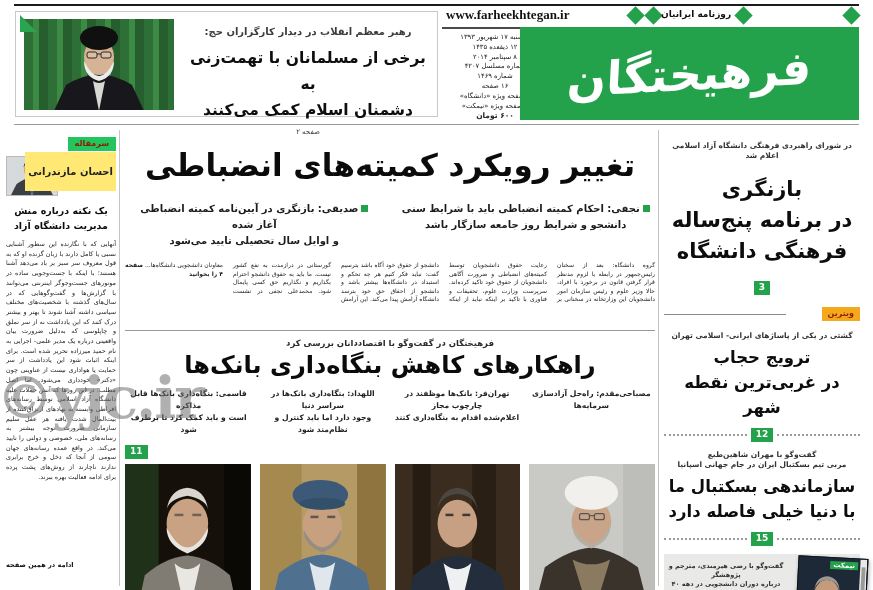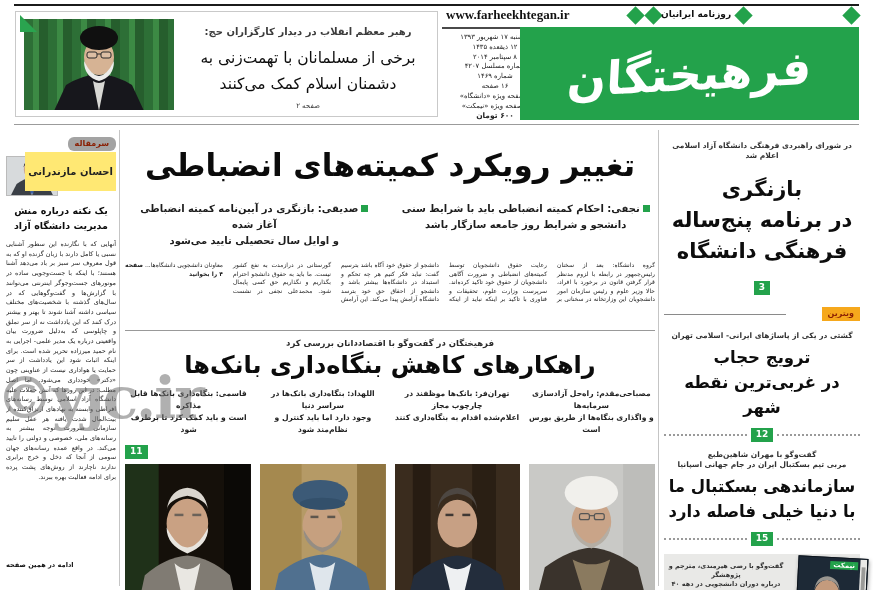--- a/index.html
+++ b/index.html
@@ -11,42 +11,42 @@
 
   
   .top-rule { left:14px; top:4px; width:845px; height:2px; background:#1b1b1b; }
   .leader-box { left:15px; top:11px; width:423px; height:106px; border:1px solid #c9c9c9; background:#fff; }
   .leader-photo { position:absolute; left:8px; top:7px; width:150px; height:91px; overflow:hidden;
     background:repeating-linear-gradient(90deg,#2d6f36 0 9px,#3c8a44 9px 15px,#265e2d 15px 24px); }
   .corner-tri { position:absolute; left:4px; top:3px; width:0; height:0;
     border-bottom:17px solid #2aa44f; border-right:17px solid transparent; z-index:3; }
   .leader-text { position:absolute; left:168px; top:6px; width:248px; height:96px; text-align:center; direction:rtl; }
   .leader-kicker { font-size:10px; font-weight:bold; color:#3c3c3c; margin-top:8px; }
-  .leader-headline { font-size:15.5px; font-weight:normal; color:#0e0e0e; line-height:26px; margin-top:8px; }
+  .leader-headline { font-size:15.5px; font-weight:bold; color:#0e0e0e; line-height:26px; margin-top:8px; }
   .leader-pageref { font-size:7px; color:#333; margin-top:5px; }
 
   .dates-block { left:442px; top:27px; width:106px; direction:rtl; text-align:center;
     border-top:2px solid #4a4a4a; padding-top:4px; font-size:6.8px; color:#222; }
   .dates-block div { line-height:9.8px; }
   .dates-block .price { font-weight:bold; font-size:7.5px; }
 
   .masthead-box { left:520px; top:27px; width:339px; height:93px; background:#23a24b;
     display:flex; align-items:center; justify-content:center; overflow:hidden; }
   .masthead-word { color:#fff; font-size:46px; font-weight:bold; direction:rtl;
     transform:rotate(-3deg) skewX(-6deg); letter-spacing:1px; }
   .diamond { position:absolute; top:9px; width:13px; height:13px; background:#23a24b; transform:rotate(45deg); }
   .url-text { left:446px; top:7px; font-family:"Liberation Serif", serif; font-weight:bold; font-size:13px; color:#111; }
   .tagline { left:661px; top:9px; font-size:9px; font-weight:bold; color:#111; direction:rtl; }
   .header-rule { left:14px; top:124px; width:845px; height:1px; background:#9b9b9b; }
 
   .vrule { top:130px; width:1px; height:456px; background:#c5c5c5; }
 
   
   #editorial { left:6px; top:131px; width:110px; direction:rtl; }
-  .ed-label { display:inline-block; background:#a3a3a3; color:#8a1f04; font-size:8px; font-weight:bold; padding:2px 7px 3px;border-radius:6px; }
+  .ed-label { display:inline-block; background:#22c55e; color:#8a1f04; font-size:8px; font-weight:bold; padding:2px 7px 3px; }
   .ed-author-row { position:relative; margin-top:5px; height:40px; }
   .ed-photo { position:absolute; left:0; top:0; width:52px; height:40px; overflow:hidden; border:1px solid #bbb; }
   .ed-star { position:absolute; right:14px; top:3px; color:#f0a500; font-size:8px; }
   .ed-author { position:absolute; right:0; bottom:5px; background:#ffe873; font-size:10px; font-weight:bold; padding:14px 3px; color:#222; }
   .ed-title { text-align:center; font-size:9.5px; font-weight:bold; line-height:15px; margin-top:7px; color:#0d0d0d; }
   .ed-body { margin-top:7px; font-size:6.4px; line-height:9.7px; text-align:justify; color:#222; height:318px; overflow:hidden; }
   .ed-cont { font-size:6.6px; font-weight:bold; margin-top:3px; text-align:left; color:#111; }
 
   
   #center { left:125px; top:131px; width:530px; }
@@ -188,21 +188,20 @@
     <span>گروه دانشگاه: بعد از سخنان رئیس‌جمهور در رابطه با لزوم مدنظر قرار گرفتن قانون در برخورد با افراد، حالا وزیر علوم و رئیس سازمان امور دانشجویان این وزارتخانه در سخنانی بر رعایت حقوق دانشجویان توسط کمیته‌های انضباطی و ضرورت آگاهی دانشجویان از حقوق خود تاکید کرده‌اند. سرپرست وزارت علوم، تحقیقات و فناوری با تاکید بر اینکه نباید از اینکه دانشجو از حقوق خود آگاه باشد بترسیم گفت: نباید فکر کنیم هر چه تحکم و استبداد در دانشگاه‌ها بیشتر باشد و دانشجو از احقاق حق خود بترسد دانشگاه آرامش پیدا می‌کند. این آرامش گورستانی در درازمدت به نفع کشور نیست. ما باید به حقوق دانشجو احترام بگذاریم و نگذاریم حق کسی پایمال شود. محمدعلی نجفی در نشست معاونان دانشجویی دانشگاه‌ها... </span>
     <span class="lead-pageref">صفحه ۴ را بخوانید</span>
   </div>
   <div class="center-rule"></div>
 
   <div class="bank-kicker">فرهیختگان در گفت‌وگو با اقتصاددانان بررسی کرد</div>
   <div class="bank-headline">راهکارهای کاهش بنگاه‌داری بانک‌ها</div>
   <div class="quotes">
     <div class="quote">
       <div>مصباحی‌مقدم: راه‌حل آزادسازی سرمایه‌ها</div>
-      <div>و واگذاری بنگاه‌ها از طریق بورس است</div>
     </div>
     <div class="quote">
       <div>تهران‌فر: بانک‌ها موظفند در چارچوب مجاز</div>
       <div>اعلام‌شده اقدام به بنگاه‌داری کنند</div>
     </div>
     <div class="quote">
       <div>اللهداد: بنگاه‌داری بانک‌ها در سراسر دنیا</div>
       <div>وجود دارد اما باید کنترل و نظام‌مند شود</div>
     </div>
     <div class="quote">

